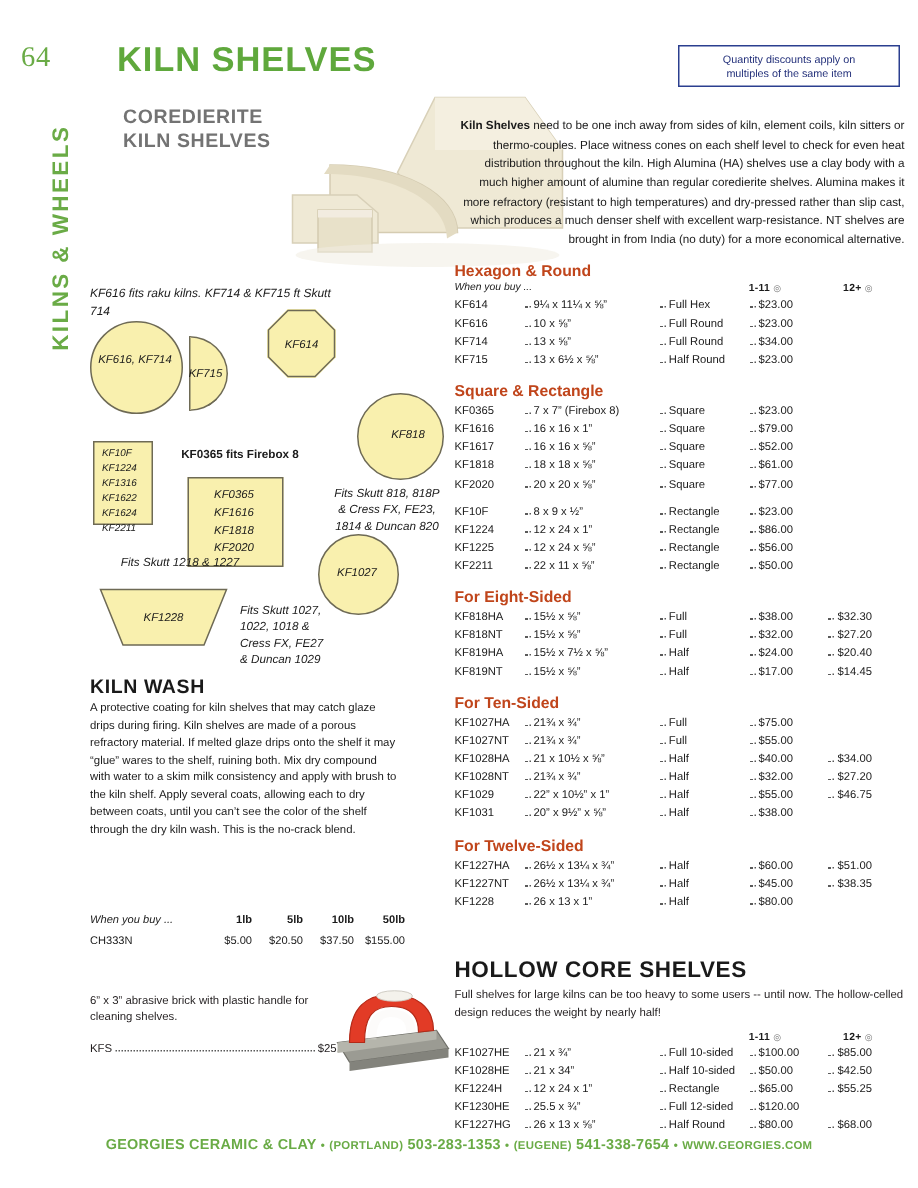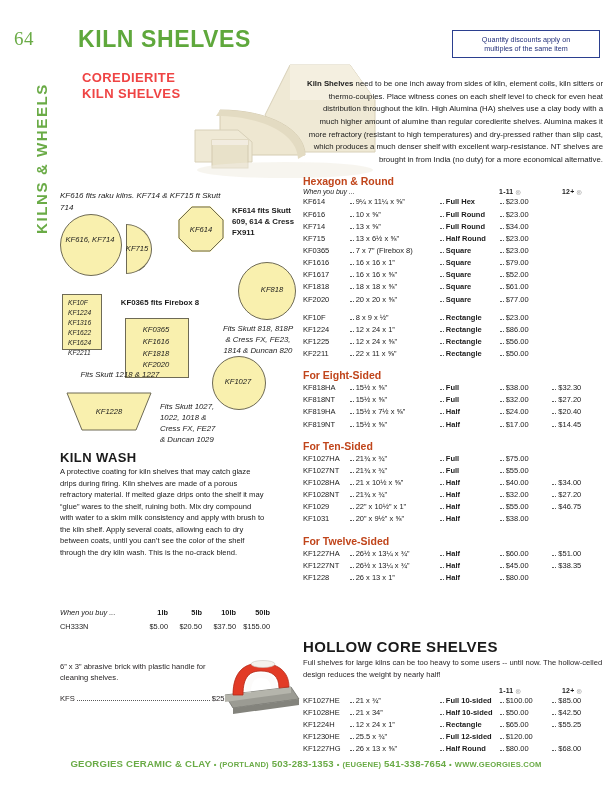--- a/index.html
+++ b/index.html
@@ -39,21 +39,21 @@
 
   .qty-box{
     position:absolute;left:452px;top:30px;width:148px;height:28px;
     border:1px solid #2b3f8f;
     display:flex;align-items:center;justify-content:center;
     text-align:center;line-height:1.25;
     font-size:7.2px;color:#23307a;padding:0 22px;box-sizing:border-box;
   }
   .cored-head{
     font-family:"Liberation Sans",sans-serif;font-weight:bold;
-    font-size:13px;letter-spacing:.4px;color:#ef4444;line-height:1.25;
+    font-size:13px;letter-spacing:.4px;color:#737373;line-height:1.25;
     margin-left:12px;
   }
 
   
   .shelf-photo{position:absolute;left:190px;top:60px;width:210px;height:125px;}
 
   .fit-note{
     position:absolute;left:60px;top:190px;width:170px;
     font-size:8px;font-style:italic;line-height:1.45;color:#1a1a1a;
   }
@@ -113,21 +113,21 @@
     font-size:10.5px;color:#c0451b;margin-top:9px;margin-bottom:1px;
   }
   .when-row{display:flex;font-size:6.9px;color:#1a1a1a;margin-bottom:1px;}
   .when-row .wl{flex:1;font-style:italic;}
   .when-row .ph{width:62px;text-align:center;font-weight:bold;letter-spacing:.2px;}
   .when-row .ph .at{font-weight:normal;font-size:6px;color:#777;}
 
   .prow{display:flex;font-size:7.5px;color:#1a1a1a;line-height:1.62;align-items:baseline;}
   .prow .sku{width:50px;white-space:nowrap;}
   .prow .dim{width:92px;white-space:nowrap;}
-  .prow .typ{width:58px;white-space:nowrap;font-weight:bold;}
+  .prow .typ{width:58px;white-space:nowrap;}
   .prow .p1{width:50px;text-align:left;white-space:nowrap;}
   .prow .p2{width:50px;text-align:left;white-space:nowrap;}
   .dots{flex:1;border-bottom:1px dotted #5a5a5a;margin:0 2px 2px 2px;min-width:4px;}
   .gap{height:6px;}
   .hollow{position:absolute;left:303px;top:638px;width:300px;}
   .hollow .hc-title{
     font-family:"Liberation Sans",sans-serif;font-weight:bold;
     font-size:15px;letter-spacing:.4px;color:#1a1a1a;
   }
   .hollow .hc-body{font-size:7.6px;line-height:1.55;margin-top:2px;}
@@ -187,23 +187,20 @@
     <div class="lbl" style="left:8px;top:38px;width:60px;">KF616, KF714</div>
 
     <div class="shape" style="left:74px;top:28px;width:24px;height:48px;border-radius:0 100% 100% 0 / 0 50% 50% 0;"></div>
     <div class="lbl" style="left:68px;top:47px;width:34px;">KF715</div>
 
     <div class="shape" style="left:126px;top:10px;width:46px;height:46px;clip-path:polygon(30% 0,70% 0,100% 30%,100% 70%,70% 100%,30% 100%,0 70%,0 30%);border:none;background:#f9f0ae;"></div>
     <svg style="position:absolute;left:126px;top:10px;" width="46" height="46">
       <polygon points="14,1 32,1 45,14 45,32 32,45 14,45 1,32 1,14" fill="none" stroke="#6e6a55" stroke-width="1"></polygon>
     </svg>
     <div class="lbl" style="left:126px;top:28px;width:46px;">KF614</div>
-    <div class="cap lft" style="left:180px;top:10px;width:72px;">
-      <span style="font-weight:bold;font-style:normal;">KF614 fits Skutt 609, 614 &amp; Cress FX911</span>
-    </div>
 
     <div class="shape" style="left:186px;top:66px;width:56px;height:56px;border-radius:50%;"></div>
     <div class="lbl" style="left:186px;top:88px;width:68px;font-style:italic;">KF818</div>
     <div class="cap" style="left:169px;top:128px;width:74px;">Fits Skutt 818, 818P &amp; Cress FX, FE23, 1814 &amp; Duncan 820</div>
 
     <div class="shape" style="left:10px;top:98px;width:38px;height:54px;"></div>
     <div class="stacklist" style="left:16px;top:102px;width:34px;white-space:pre-line;">KF10F
 KF1224
 KF1316
 KF1622
@@ -316,20 +313,21 @@
           <span class="sku">KF715</span>
           <span class="dots"></span>
           <span class="dim">13 x 6½ x ⅝”</span>
           <span class="dots"></span>
           <span class="typ">Half Round</span>
           <span class="dots"></span>
           <span class="p1">$23.00</span>
           <span class="dots" style="border-bottom: none;"></span>
           <span class="p2"></span>
         </div>
+        <div class="sec-head">Square &amp; Rectangle</div>
         <div class="prow">
           <span class="sku">KF0365</span>
           <span class="dots"></span>
           <span class="dim">7 x 7” (Firebox 8)</span>
           <span class="dots"></span>
           <span class="typ">Square</span>
           <span class="dots"></span>
           <span class="p1">$23.00</span>
           <span class="dots" style="border-bottom: none;"></span>
           <span class="p2"></span>

